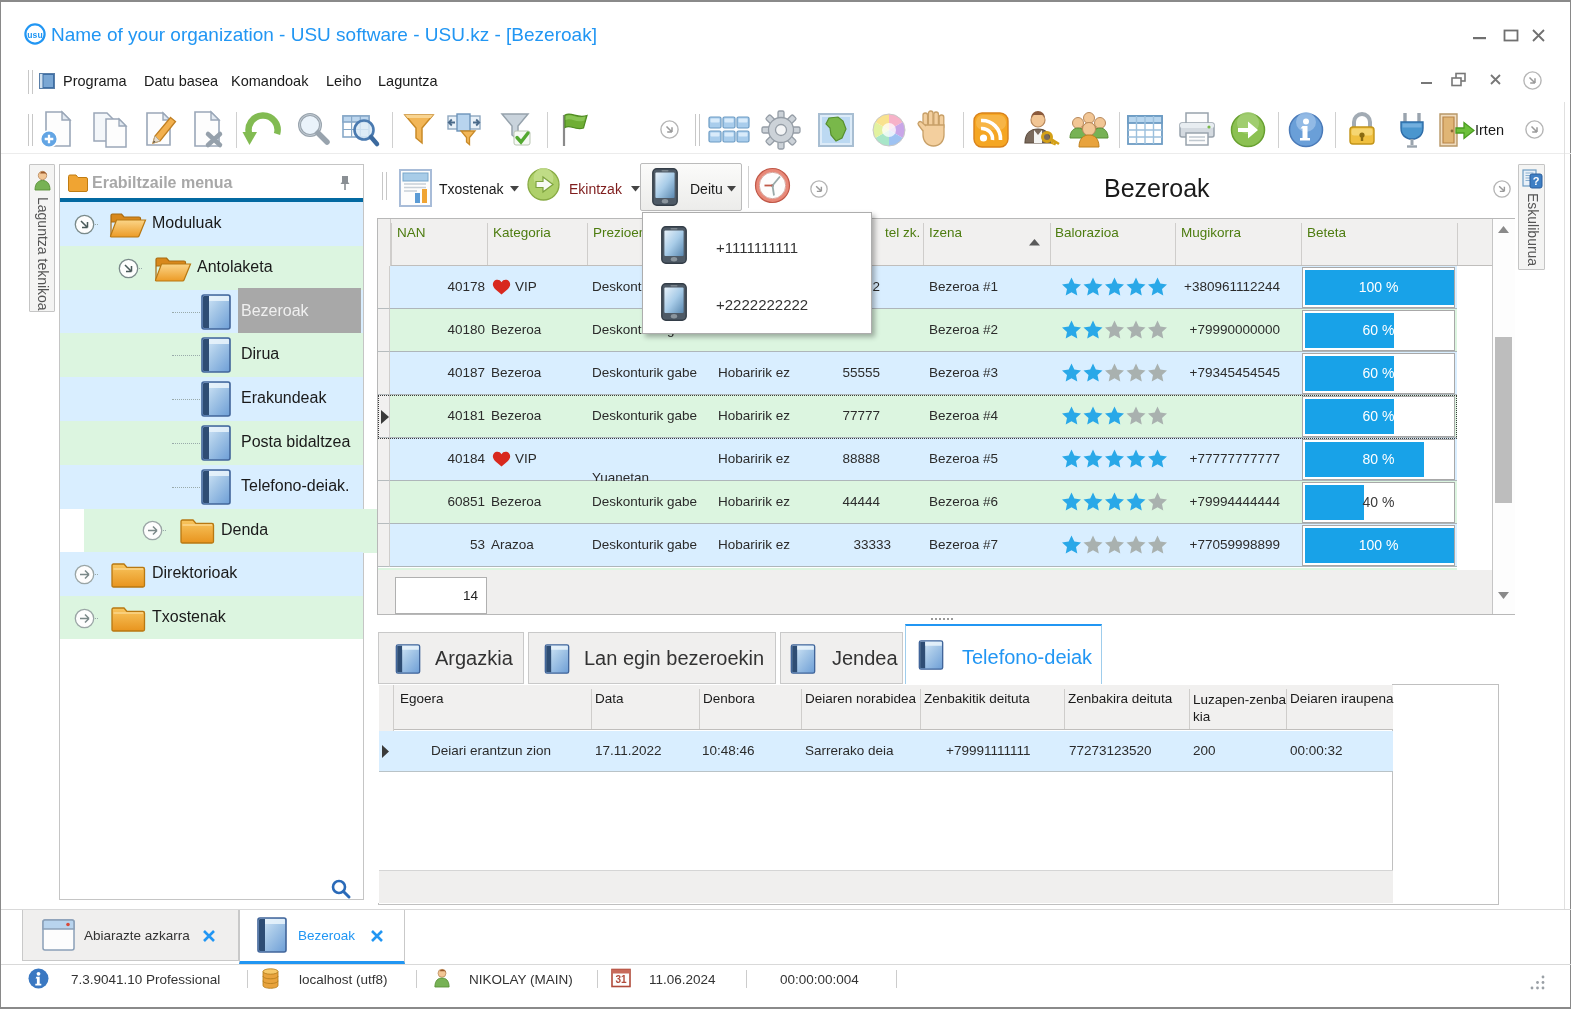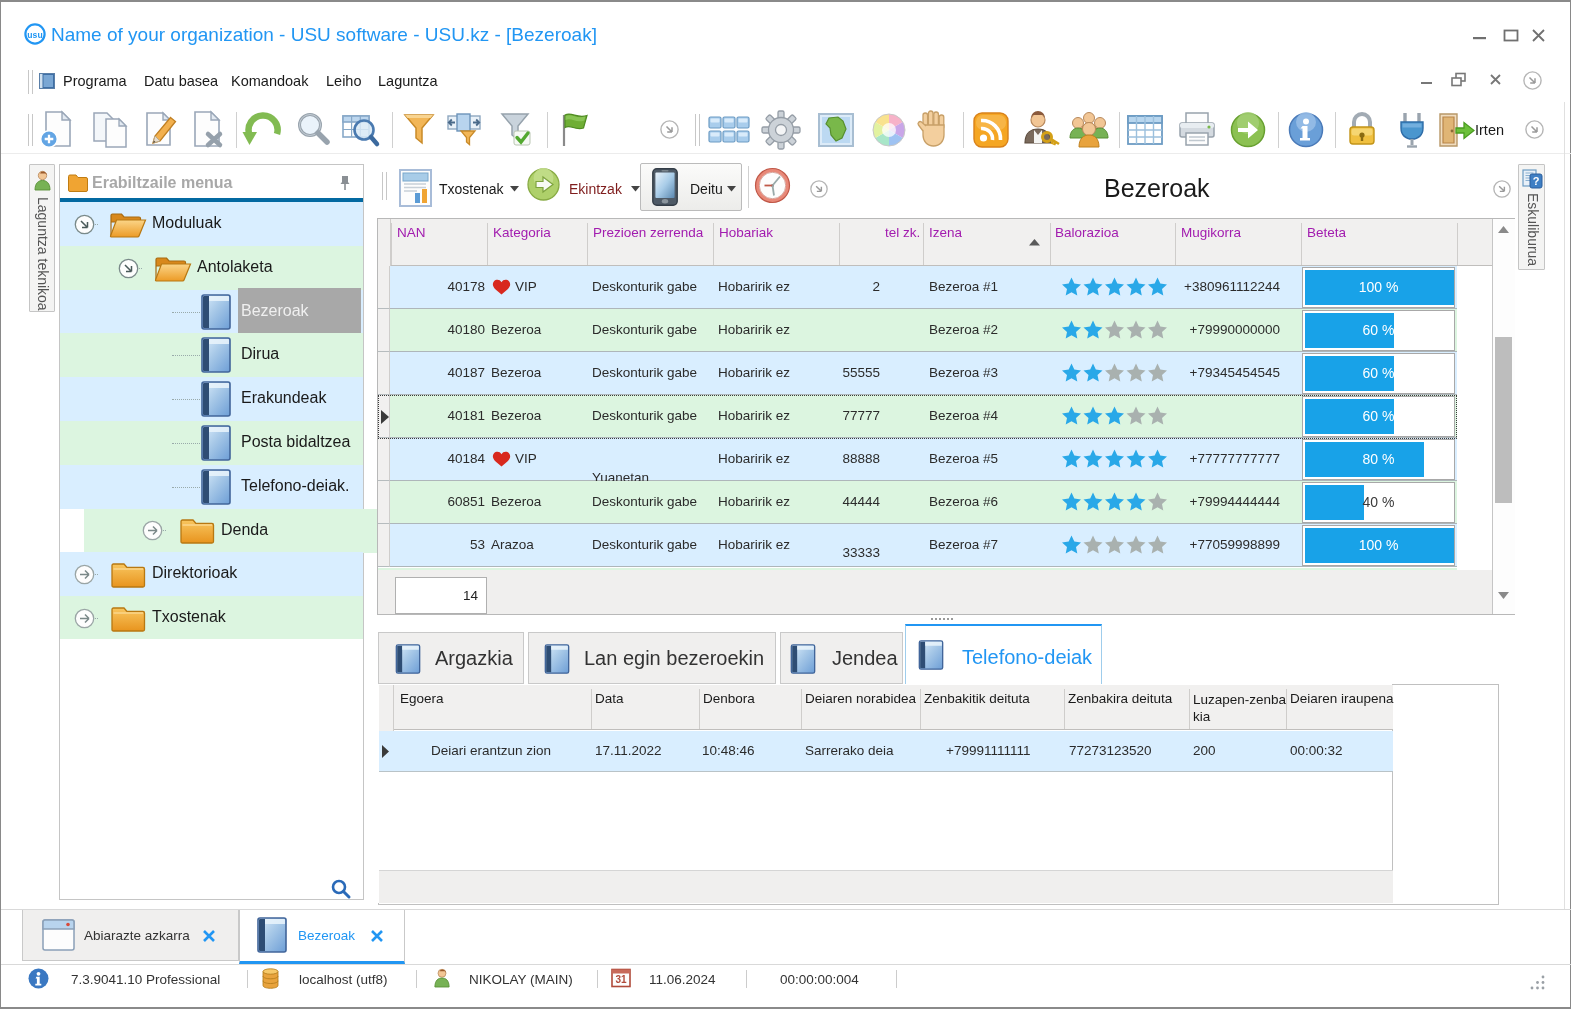--- a/index.html
+++ b/index.html
@@ -29,21 +29,21 @@
 .trow .lbl { position:absolute; top:12px; font-size:16px; color:#1a1a1a; }
 .rowblue { background:#d9eeff; }
 .rowgreen { background:#dcf5e0; }
 
 .wtab { position:absolute; top:908px; height:51px; border:1px solid #c9c9c9; background:#f0efee; }
 
 .statusbar { }
 .st { position:absolute; top:970px; font-size:13.5px; color:#333; }
 .stsep { position:absolute; top:968px; width:1px; height:18px; background:#ccc; }
 .hsep { position:absolute; top:221px; width:1px; height:42px; background:#cfcdcb; }
-.hcell { position:absolute; top:223px; font-size:13.5px; color:#a21caf; }
+.hcell { position:absolute; top:223px; font-size:13.5px; color:#4d7c0f; }
 .grow { position:absolute; left:377px; width:1079px; height:43px; border-bottom:1px solid #aeb6ba; }
 .gc { position:absolute; font-size:13.5px; color:#2b2b2b; top:13px; }
 .gcr { text-align:right; }
 .bet { position:absolute; left:924px; top:1px; width:153px; height:41px; background:#fff; border:1px solid #a8a8a8; }
 .betfill { position:absolute; left:2px; top:2px; height:35px; background:#18a2e8; }
 .bettx { position:absolute; top:11px; width:100%; text-align:center; font-size:14px; color:#fff; }
 .star5 { position:absolute; left:684px; top:11px; }
 .htab { position:absolute; top:630px; height:52px; background:#f0efee; border:1px solid #c9c9c9; }
 .htab .tx { position:absolute; top:14px; font-size:20px; color:#333; }
 .shsep { position:absolute; top:687px; width:1px; height:40px; background:#cfcdcb; }
@@ -722,21 +722,21 @@
       <div class="bet">
           <div class="betfill" style="width:59px;"></div>
           <div class="bettx" style="color:#3a3a3a;">40 %</div>
         </div>
     </div>
     <div class="grow rowblue" style="top:522px;">
       <div class="gc gcr" style="left:14px;width:93px;">53</div>
       <div class="gc" style="left:113px;">Arazoa</div>
       <div class="gc" style="left:214px;">Deskonturik gabe</div>
       <div class="gc" style="left:340px;">Hobaririk ez</div>
-      <div class="gc gcr" style="left:420px;width:82px;margin-top:8px;">33333</div>
+      <div class="gc gcr" style="left:431px;width:82px;">33333</div>
       <div class="gc" style="left:551px;">Bezeroa #7</div>
       <svg class="star5" width="107" height="20" viewBox="0 0 107 20">
           <g fill="#29a8e8">
             <polygon points="9.5,0.5 12.3,6.6 19,7.4 14,12 15.3,18.6 9.5,15.2 3.7,18.6 5,12 0,7.4 6.7,6.6"></polygon>
           </g>
           <g fill="#a9b1af">
             <polygon points="9.5,0.5 12.3,6.6 19,7.4 14,12 15.3,18.6 9.5,15.2 3.7,18.6 5,12 0,7.4 6.7,6.6" transform="translate(21.5,0)"></polygon>
             <polygon points="9.5,0.5 12.3,6.6 19,7.4 14,12 15.3,18.6 9.5,15.2 3.7,18.6 5,12 0,7.4 6.7,6.6" transform="translate(43,0)"></polygon>
             <polygon points="9.5,0.5 12.3,6.6 19,7.4 14,12 15.3,18.6 9.5,15.2 3.7,18.6 5,12 0,7.4 6.7,6.6" transform="translate(64.5,0)"></polygon>
             <polygon points="9.5,0.5 12.3,6.6 19,7.4 14,12 15.3,18.6 9.5,15.2 3.7,18.6 5,12 0,7.4 6.7,6.6" transform="translate(86,0)"></polygon>
@@ -853,20 +853,30 @@
   <div class="wtab" style="left:238px;width:166px;height:54px;background:#fff;border-top:none;border-bottom:3px solid #2196f3;">
     <svg class="abs" style="left:17px;top:7px;" width="30" height="36" viewBox="0 0 30 36">
         <use href="#book"></use>
       </svg>
     <div class="abs" style="left:58px;top:18px;font-size:13.5px;color:#2196f3;">Bezeroak</div>
     <svg class="abs" style="left:130px;top:19px;" width="14" height="14" viewBox="0 0 14 14">
         <path d="M2 2 L12 12 M12 2 L2 12" stroke="#2196f3" stroke-width="2.6"></path>
       </svg>
   </div>
 
+  <div class="abs" style="left:641px;top:210px;width:230px;height:122px;background:#fff;border:1px solid #adadad;box-shadow:3px 3px 5px rgba(0,0,0,0.3);z-index:50;">
+    <svg class="abs" style="left:18px;top:13px;" width="26" height="38" viewBox="0 0 26 38">
+        <use href="#phone"></use>
+      </svg>
+    <div class="abs" style="left:73px;top:26px;font-size:15px;color:#333;">+1111111111</div>
+    <svg class="abs" style="left:18px;top:70px;" width="26" height="38" viewBox="0 0 26 38">
+        <use href="#phone"></use>
+      </svg>
+    <div class="abs" style="left:73px;top:83px;font-size:15px;color:#333;">+2222222222</div>
+  </div>
   <div class="abs" style="left:1563px;top:100px;width:1px;height:807px;background:#e0e0e0;"></div>
   <div class="statusbar">
       <div class="abs" style="left:0;top:962px;width:1571px;border-top:1px solid #d9d9d9;"></div>
     <svg class="abs" style="left:27px;top:966px;" width="21" height="21" viewBox="0 0 21 21">
       <circle cx="10.5" cy="10.5" r="10" fill="#3a78c2"></circle>
       <circle cx="10.5" cy="5.8" r="1.9" fill="#fff"></circle>
       <path d="M8.3 8.7 h3.4 v7 h1.6 v1.8 h-6 v-1.8 h1.6 v-5.2 h-1.3 z" fill="#fff"></path>
     </svg>
     <div class="st" style="left:70px;">7.3.9041.10 Professional</div>
     <div class="stsep" style="left:246px;"></div>

